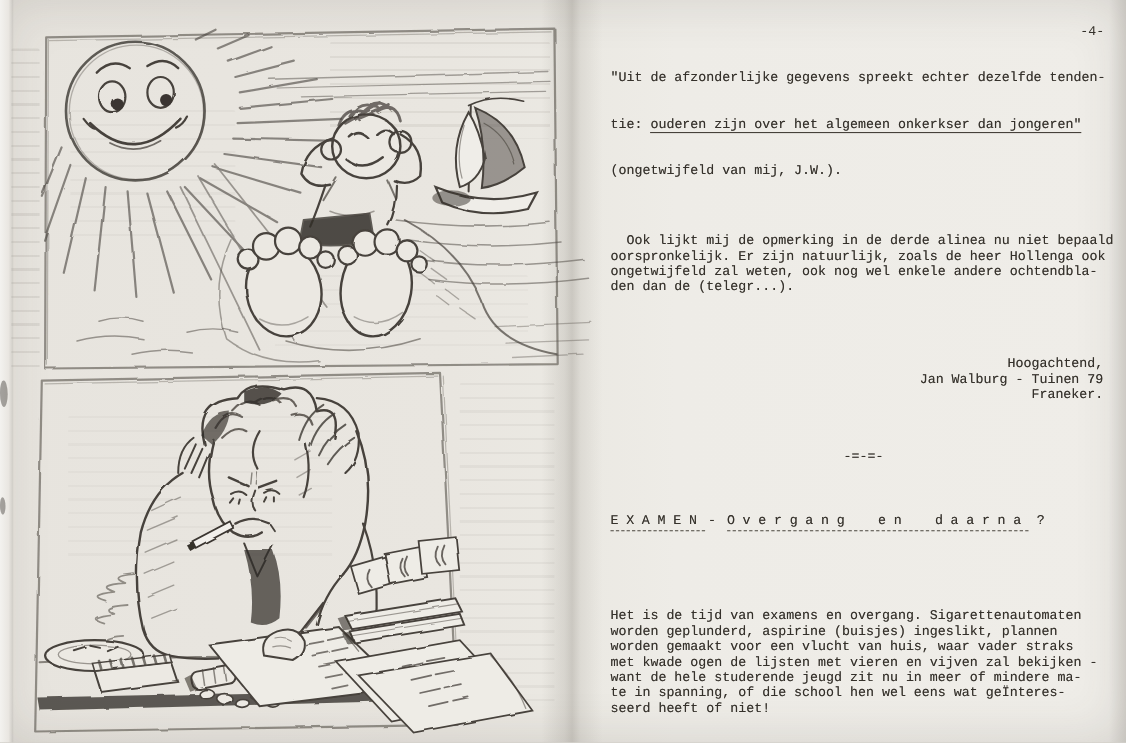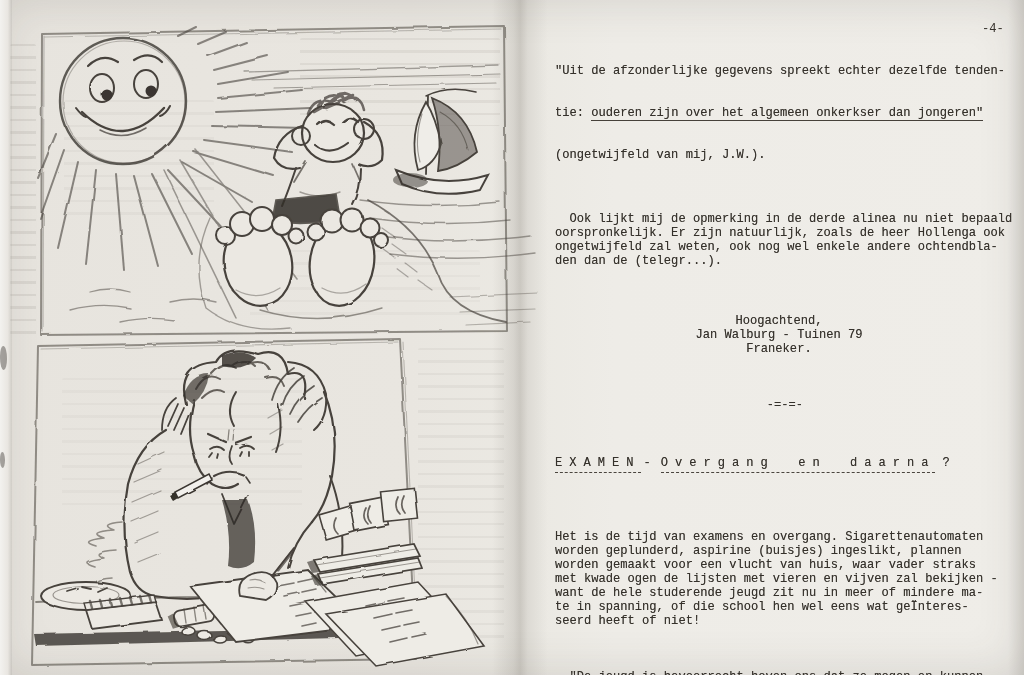--- a/index.html
+++ b/index.html
@@ -22,22 +22,22 @@
   
   svg.draw{position:absolute;z-index:2;}
   svg .s{fill:none;stroke:#47423c;stroke-linecap:round;stroke-linejoin:round;}
   
   .pageno{position:absolute;left:982px;top:22px;z-index:3;font-size:12.1px;color:#35312b;white-space:pre;}
   .rp{position:absolute;left:437px;top:36px;width:578px;z-index:3;
       font-size:12.1px;line-height:14px;color:#35312b;white-space:pre;
       text-shadow:0 0 .5px rgba(53,49,43,.55);}
   .rp div{white-space:pre;}
   .n{padding-left:118px;}
-  .mt8{margin-top:8px;}.mt6{margin-top:10px;}
-  .sig{text-align:center;padding-right:12px;margin-top:4px;}
+  .mt8{margin-top:8px;}.mt6{margin-top:23px;}
+  .sig{text-align:right;padding-right:12px;margin-top:14px;}
   .sep{padding-left:118px;text-align:center;}
   .u{border-bottom:1.2px solid #46413a;}
   .heading{margin-top:2px;height:22px;}
   .hw{letter-spacing:7px;border-bottom:1.6px dashed #4a453e;padding-bottom:2px;font-family:Liberation Mono, monospace;}
   .hw2{word-spacing:9px;margin-top:16px;}
   .hd{letter-spacing:7px;margin:0 3px;}
   .hq{margin-left:7px;}
 </style>
 </head>
 <body>

